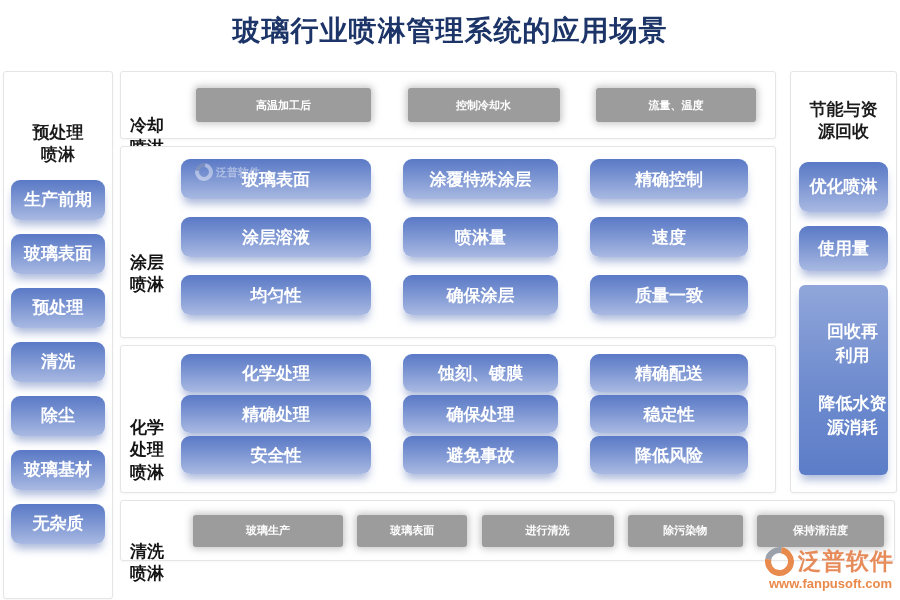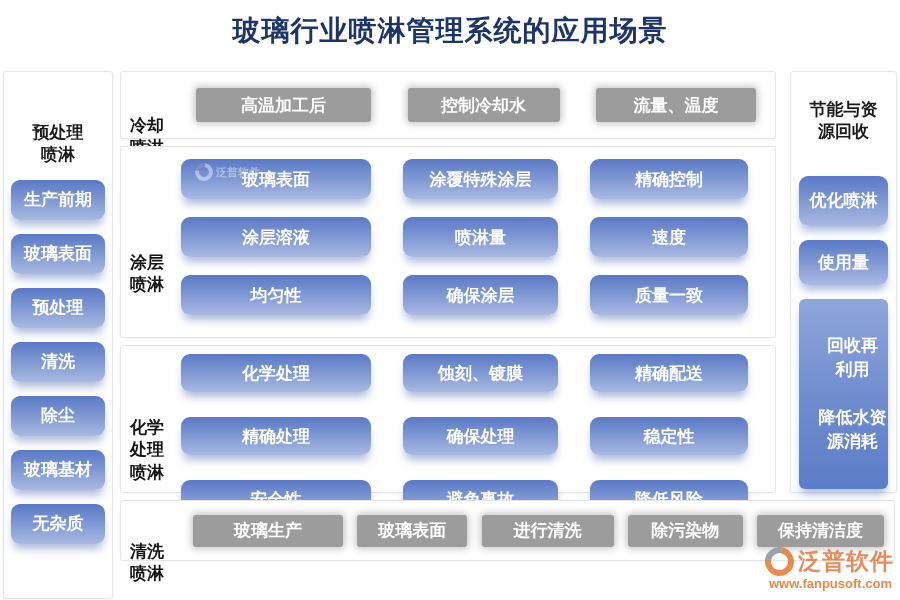--- a/index.html
+++ b/index.html
@@ -13,34 +13,34 @@
          box-shadow:0 1px 3px rgba(0,0,0,.04);box-sizing:border-box;}
 
   
   #left-panel{left:3px;top:71px;width:110px;height:528px;text-align:center;}
   #right-panel{left:790px;top:71px;width:107px;height:422px;text-align:center;}
   .panel-label{font-weight:bold;font-size:17px;color:#1b1b1b;line-height:1.32;
                white-space:pre-line;}
   #left-panel .panel-label{margin-top:50px;}
   #right-panel .panel-label{margin-top:27px;}
   .vstack{display:flex;flex-direction:column;gap:14px;padding:0 7px;margin-top:13px;}
-  #right-panel .vstack{margin-top:32px;padding:0 8px;}
+  #right-panel .vstack{margin-top:18px;padding:0 8px;}
 
   
   .blue-btn{background:linear-gradient(180deg,#5a79c6 0%,#7e97d3 48%,#a9b9e2 100%);
             color:#fff;font-weight:bold;font-size:17px;border-radius:9px;
             display:flex;align-items:center;justify-content:center;position:relative;
             box-shadow:0 7px 8px -2px rgba(105,130,190,.55);}
   #left-panel .blue-btn{height:40px;}
   .btn-opt{height:50px;}
   .btn-usage{height:45px;}
   .tall-block{height:190px;white-space:pre-line;line-height:1.4;
               background:linear-gradient(180deg,#90a6da 0%,#6e8bce 55%,#5c7dc8 100%);
               border-radius:6px;padding-left:18px;}
-  .gray-btn{background:#9c9c9c;color:#fff;font-weight:bold;font-size:17px;border-radius:3px;
+  .gray-btn{background:#9c9c9c;color:#fff;font-weight:bold;font-size:11px;border-radius:3px;
             display:flex;align-items:center;justify-content:center;
             box-shadow:0 0 7px 2px rgba(128,128,128,.45);}
 
   
   .box{left:120px;width:656px;}
   #cooling{top:71px;height:68px;}
   #coating{top:146px;height:192px;}
   #chemical{top:345px;height:148px;}
   #cleaning{top:500px;height:61px;width:775px;}
   .row-label{position:absolute;left:9px;top:50%;transform:translateY(-50%);
@@ -50,21 +50,21 @@
                    display:flex;align-items:center;justify-content:space-between;}
   #cooling .gray-btn{height:34px;}
   #cooling .gray-btn:nth-child(1){width:175px;}
   #cooling .gray-btn:nth-child(2){width:152px;}
   #cooling .gray-btn:nth-child(3){width:160px;}
 
   .grid{position:absolute;left:60px;display:grid;
         grid-template-columns:190px 155px 158px;column-gap:32px;}
   #coating .grid{top:12px;row-gap:18px;}
   #coating .blue-btn{height:40px;}
-  #chemical .grid{top:8px;row-gap:25px;}
+  #chemical .grid{top:8px;row-gap:3px;}
   #chemical .blue-btn{height:38px;}
 
   #cleaning .hstack{position:absolute;left:72px;right:10px;top:0;height:100%;
                     display:flex;align-items:center;justify-content:space-between;}
   #cleaning .gray-btn{height:32px;}
   #cleaning .gray-btn:nth-child(1){width:150px;}
   #cleaning .gray-btn:nth-child(2){width:110px;}
   #cleaning .gray-btn:nth-child(3){width:132px;}
   #cleaning .gray-btn:nth-child(4){width:115px;}
   #cleaning .gray-btn:nth-child(5){width:127px;}

